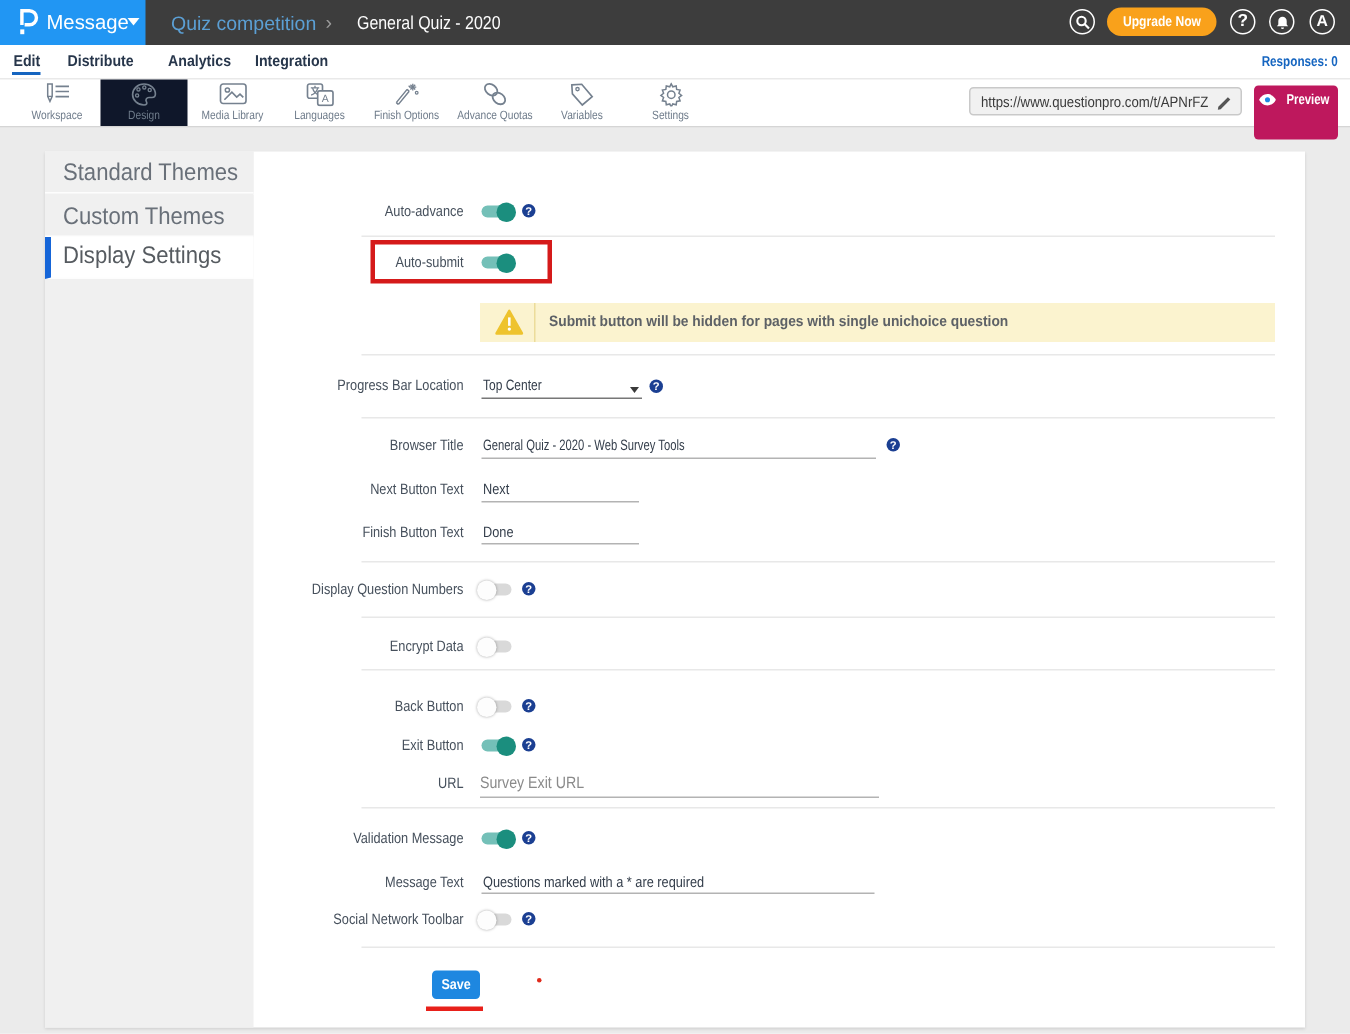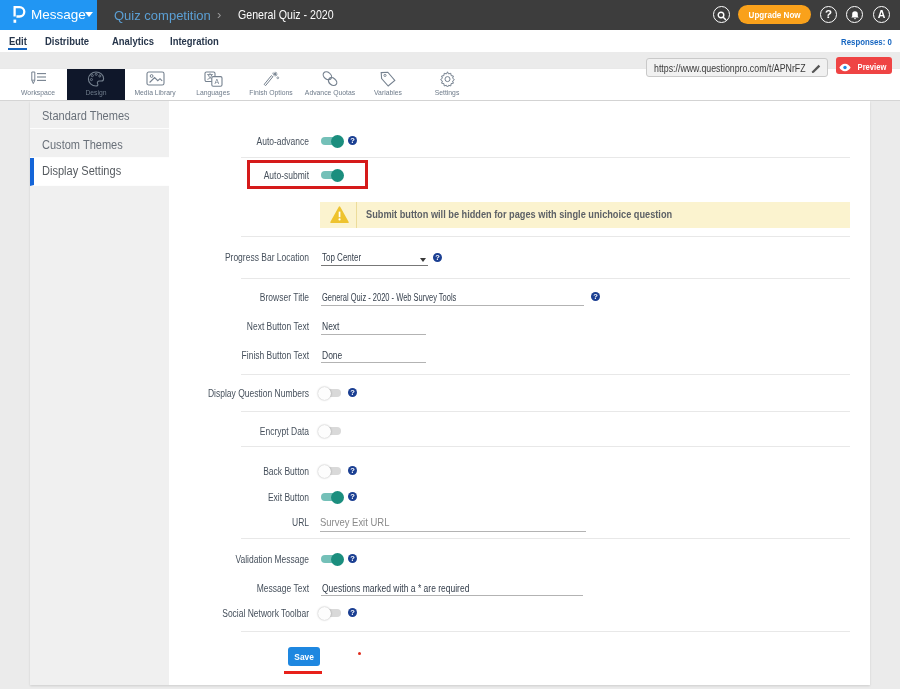--- a/index.html
+++ b/index.html
@@ -16,33 +16,33 @@
 .topcircle { position:absolute; top:6px; width:17px; height:17px; border:1.5px solid #fff; border-radius:50%; color:#fff; text-align:center; }
 #upgrade { position:absolute; left:738px; top:5px; width:73px; height:19px; background:#f9a11b; border-radius:10px; color:#fff; font-size:9.5px; font-weight:bold; text-align:center; line-height:19px; }
 #upgrade span { display:inline-block; transform:scaleX(.85); }
 
 
 #navrow { position:absolute; left:0; top:30px; width:900px; height:22px; background:#fff;padding-left:44px; }
 .nav { position:absolute; top:5px; font-size:10.5px; color:#27364b; font-weight:bold; transform:scaleX(.9); transform-origin:0 50%; }
 #responses { position:absolute; right:8px; top:6px; font-size:9.5px; color:#1565c0; font-weight:bold; transform:scaleX(.82); transform-origin:100% 50%; }
 
 
-#toolbar { position:absolute; left:0; top:52px; width:900px; height:33px; background:#fff; border-top:1px solid #e9e9e9; border-bottom:1px solid #d5d5d5;margin-top:16px; }
+#toolbar { position:absolute; left:0; top:52px; width:900px; height:33px; background:#fff; border-top:1px solid #e9e9e9; border-bottom:1px solid #d5d5d5; }
 .tool { position:absolute; top:0; height:31px; text-align:center; }
 .tool .lbl { position:absolute; width:100%; top:19px; font-size:8px; color:#6e7b8a; transform:scaleX(.85); transform-origin:50% 0; white-space:nowrap; }
 .tool svg { margin-top:2px; }
 #tool-design { background:#0f172a; }
 #urlbox { position:absolute; left:646px; top:58px; width:182px; height:19px; background:#f1f1f1; border:1px solid #c9c9c9; border-radius:3px; font-size:10px; color:#3a3a3a; line-height:17px; }
 #urltext { position:absolute; left:7px; top:1px; transform:scaleX(.88); transform-origin:0 50%; white-space:nowrap; }
-#previewbtn { position:absolute; left:836px; top:57px; width:56px; height:17px; background:#ef4444; border-radius:3px; color:#fff; font-size:9.5px; font-weight:bold; text-align:center; line-height:20px; }
+#previewbtn { position:absolute; left:836px; top:57px; width:56px; height:36px; background:#be185d; border-radius:3px; color:#fff; font-size:9.5px; font-weight:bold; text-align:center; line-height:20px; }
 
 
 #card { position:absolute; left:30px; top:101px; width:840px; height:584px; background:#fff; box-shadow:0 1px 2px rgba(0,0,0,0.12); }
 #sidebar { position:absolute; left:0; top:0; width:139px; height:584px; background:#f0f0f0; }
-.sideitem { position:absolute; left:0; width:139px; height:28px; font-size:12px; color:#697079; line-height:30px; padding-left:12px; background:#f0f0f0; border-bottom:1px solid #fdfdfd; }
+.sideitem { position:absolute; left:0; width:139px; height:28px; font-size:16px; color:#697079; line-height:30px; padding-left:12px; background:#f0f0f0; border-bottom:1px solid #fdfdfd; }
 #side3 { background:#fff; border-left:4px solid #1565d8; padding-left:8px; color:#565b60; line-height:26px; }
 .sideitem span { display:inline-block; transform:scaleX(.92); transform-origin:0 50%; }
 .divider { position:absolute; left:211px; width:609px; height:1px; background:#e8e8e8; }
 .flabel { position:absolute; width:230px; left:49px; text-align:right; font-size:10px; color:#46505c; transform:scaleX(.85); transform-origin:100% 50%; }
 .toggle { position:absolute; left:291px; width:20px; height:8px; border-radius:4px; }
 .ton  { background:#74c0b8; }
 .toff { background:#d9d9d9; }
 .knob { position:absolute; top:-2.5px; width:13px; height:13px; border-radius:50%; }
 .kon  { right:-3px; background:#1b8e7e; }
 .koff { left:-3px; background:#fdfdfd; box-shadow:0 0 2px rgba(0,0,0,0.35); }

